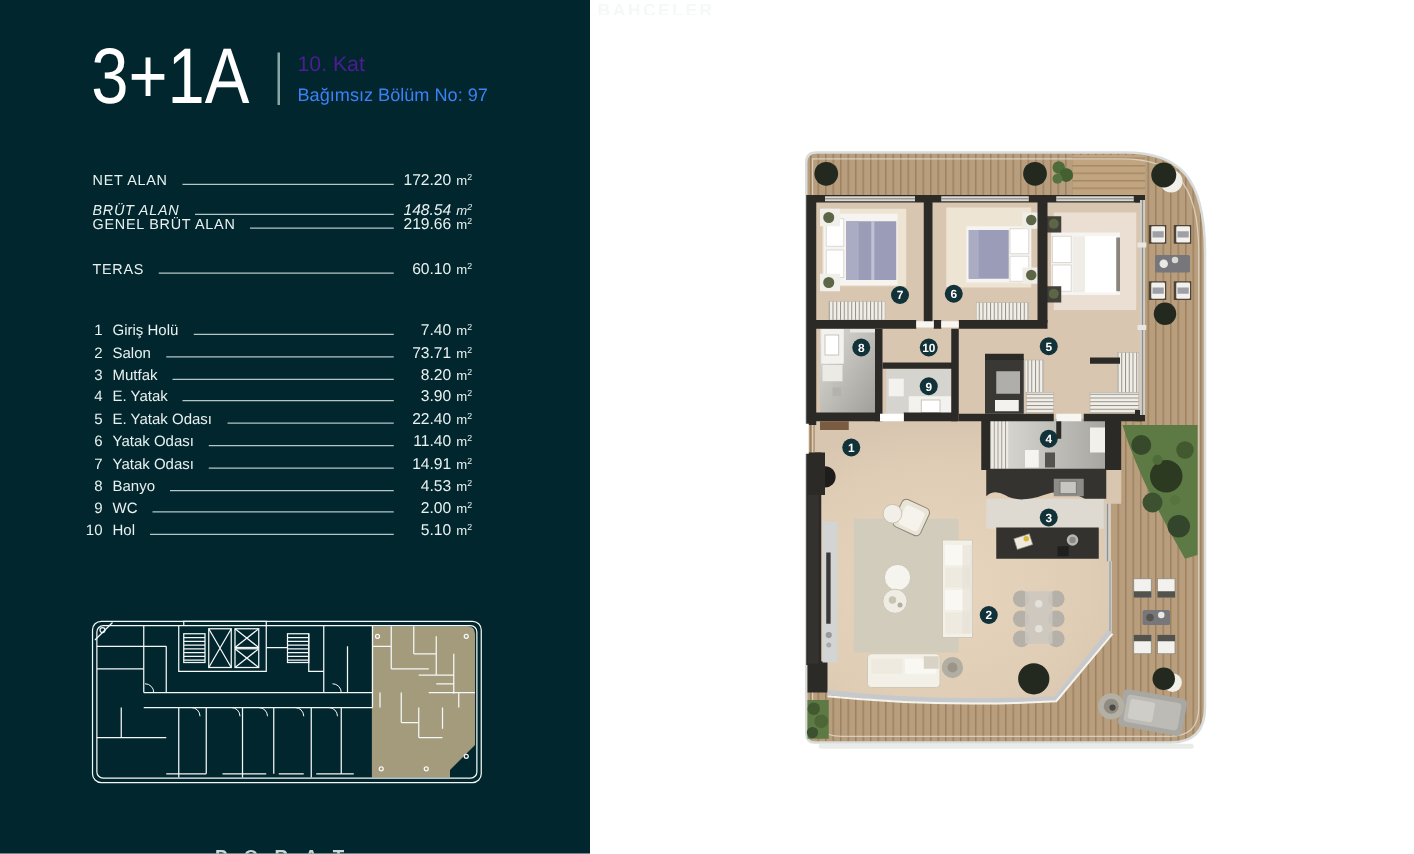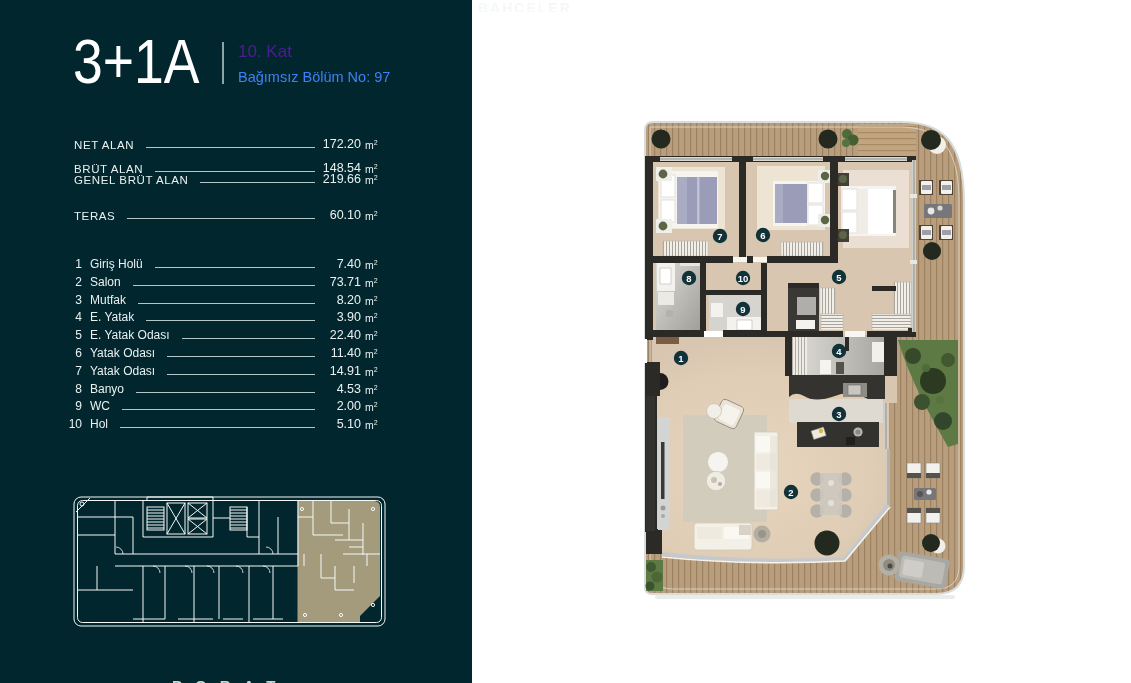--- a/index.html
+++ b/index.html
@@ -33,21 +33,21 @@
 
 <div id="areas">
 
   <div class="row arow" style="top:137px;">
       <span class="alabel">NET ALAN</span>
       <span class="fill"></span>
       <span class="val">172.20</span>
       <span class="m2">m<sup>2</sup></span>
     </div>
 
-  <div class="row arow" style="top:160.5px;">
+  <div class="row arow" style="top:160.5px;font-style:italic;">
       <span class="alabel">BRÜT ALAN</span>
       <span class="fill"></span>
       <span class="val">148.54</span>
       <span class="m2">m<sup>2</sup></span>
     </div>
 
   <div class="row arow" style="top:172px;">
       <span class="alabel">GENEL BRÜT ALAN</span>
       <span class="fill"></span>
       <span class="val">219.66</span>

